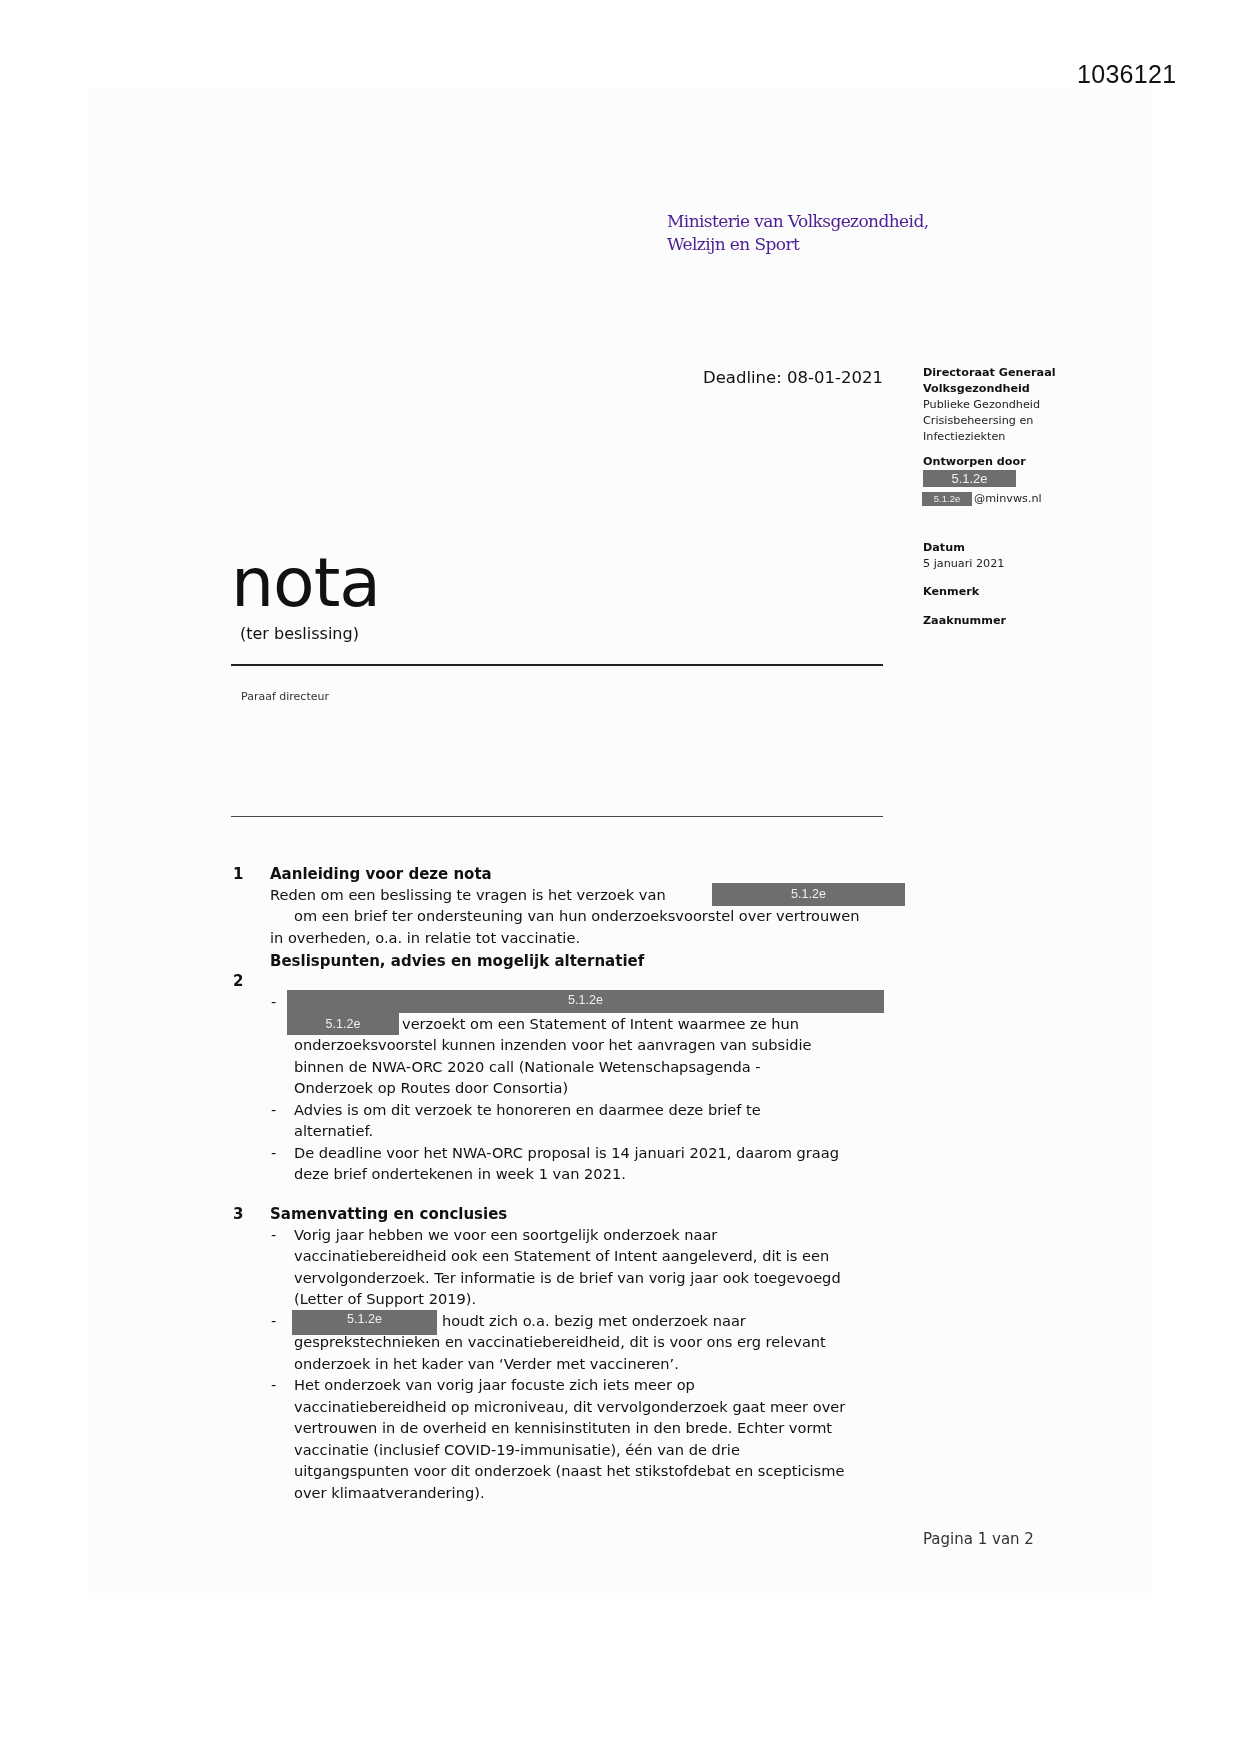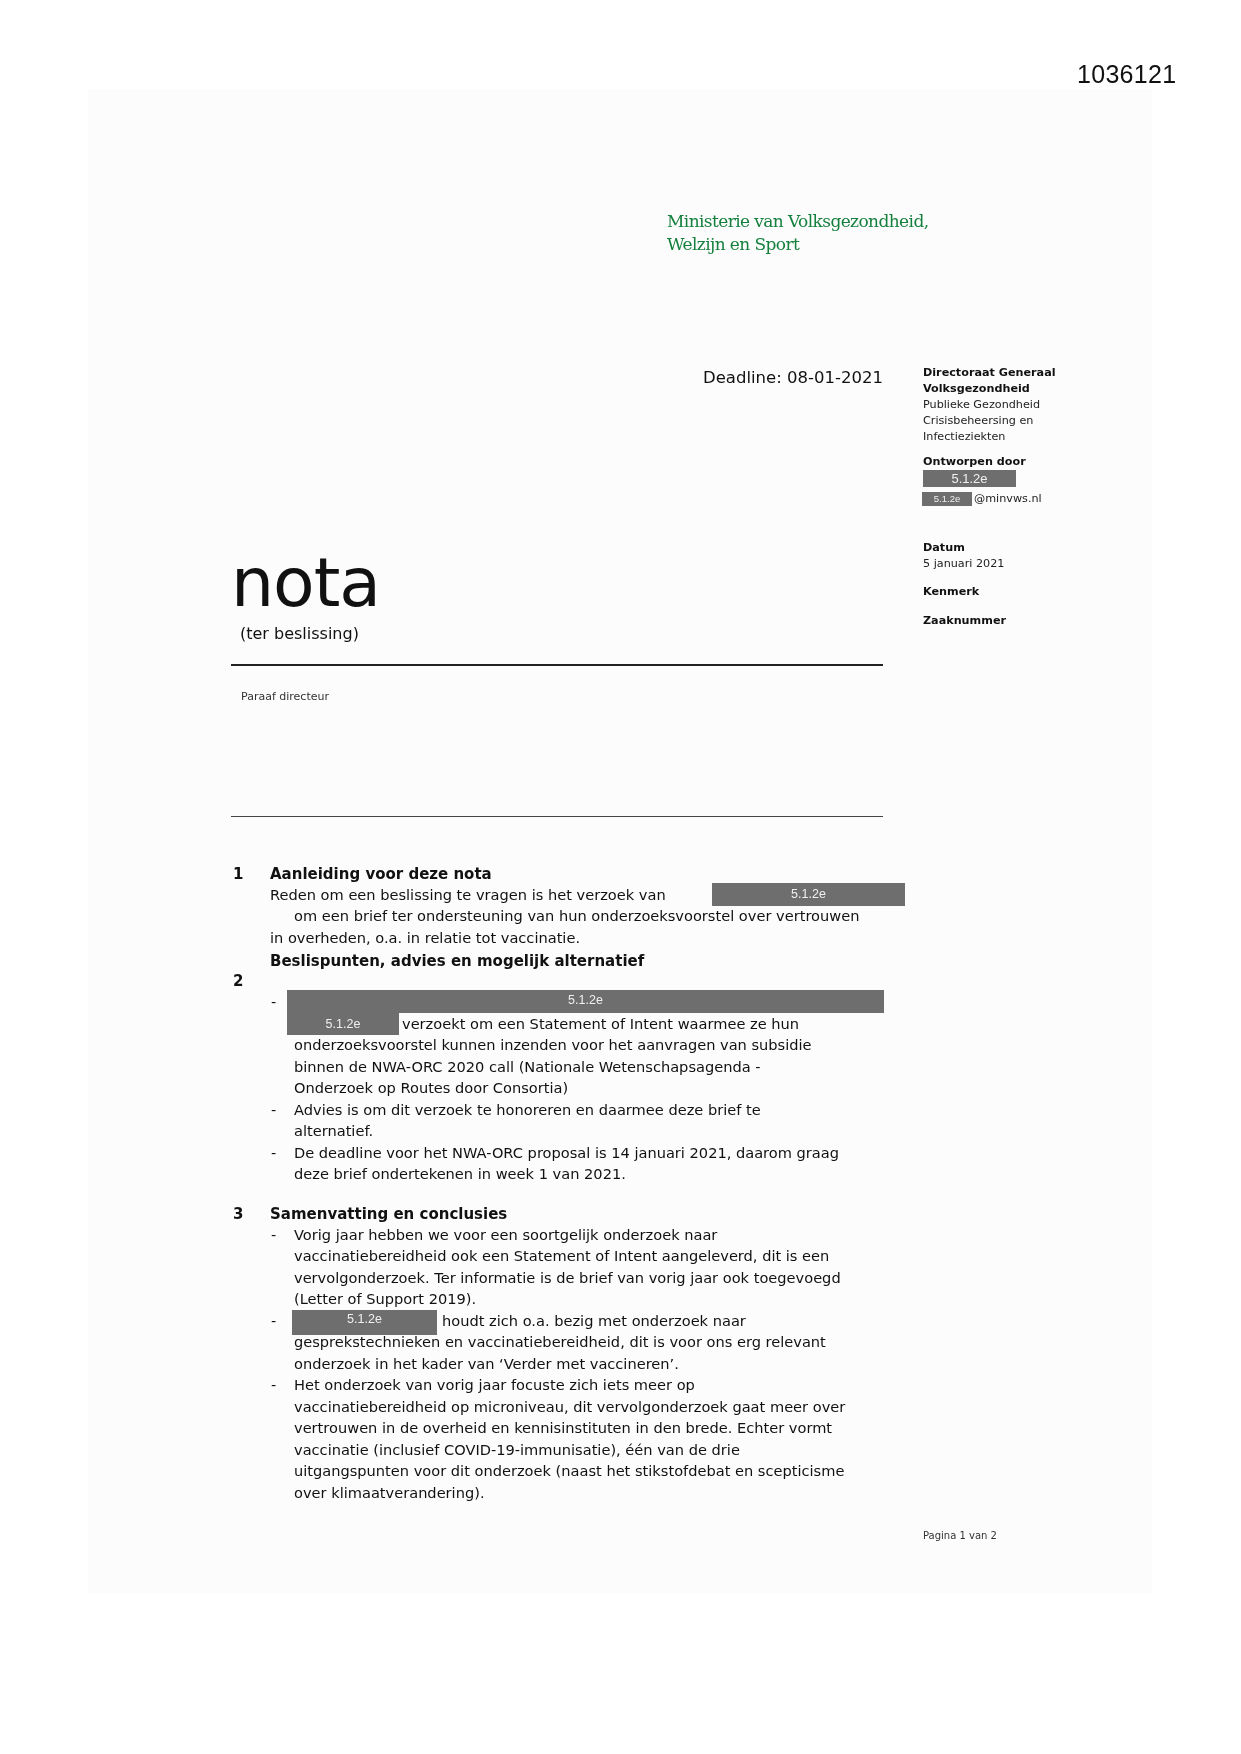--- a/index.html
+++ b/index.html
@@ -4,34 +4,34 @@
 <style>
   html, body { margin: 0; padding: 0; }
   body {
     width: 1241px; height: 1754px; position: relative; overflow: hidden;
     background: #ffffff; color: #111;
     font-family: "DejaVu Sans", sans-serif;
   }
   .abs { position: absolute; white-space: nowrap; }
   #doc-number { left: 1077px; top: 60px; font-family: "Liberation Sans", sans-serif; font-size: 25px; color: #111; letter-spacing: 0.3px; }
   #page { position: absolute; left: 88px; top: 89px; width: 1064px; height: 1504px; background: #fcfcfc; }
-  #ministry { left: 667px; top: 210px; font-family: "DejaVu Serif", serif; font-size: 17px; line-height: 23px; color: #15803d; letter-spacing: -0.6px; }
+  #ministry { left: 667px; top: 210px; font-family: "DejaVu Serif", serif; font-size: 17px; line-height: 23px; color: #4c1d95; letter-spacing: -0.6px; }
   #deadline { left: 703px; top: 368px; font-size: 16.5px; color: #111; }
   .side { left: 923px; font-size: 11.2px; line-height: 16px; color: #222; }
   .side b { color: #111; }
   .redact { position: absolute; background: #6e6e6e; color: #f0f0f0; font-family: "Liberation Sans", sans-serif; text-align: center; white-space: nowrap; overflow: hidden; }
   #nota { left: 231px; top: 543px; font-size: 68px; font-weight: normal; color: #111; letter-spacing: -1px; }
   #subtitle { left: 240px; top: 624px; font-size: 16px; color: #111; }
   .rule { position: absolute; left: 231px; width: 652px; background: #222; }
   #paraaf { left: 241px; top: 690px; font-size: 11px; color: #333; text-align: right; }
   .section-num { font-weight: bold; font-size: 15px; color: #111; }
   .section-head { font-weight: bold; font-size: 15px; color: #111; }
   .line { font-size: 14.6px; color: #111; }
   .dash { font-size: 14.6px; color: #111; }
-  #pagenum { left: 923px; top: 1530px; font-size: 10px; color: #333; }
+  #pagenum { left: 923px; top: 1530px; font-size: 15px; color: #333; }
 </style>
 </head>
 <body>
 
 <div id="doc-number" class="abs">1036121</div>
 
 <div id="page"></div>
 
 <div id="ministry" class="abs">
   <div>Ministerie van Volksgezondheid,</div>

